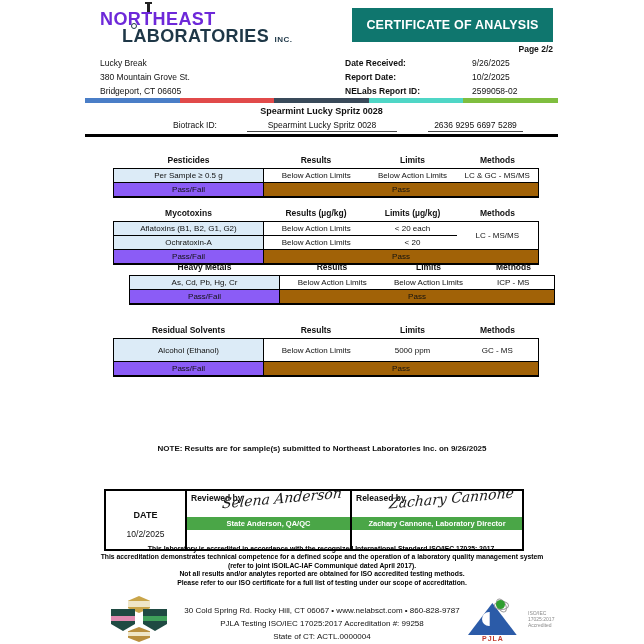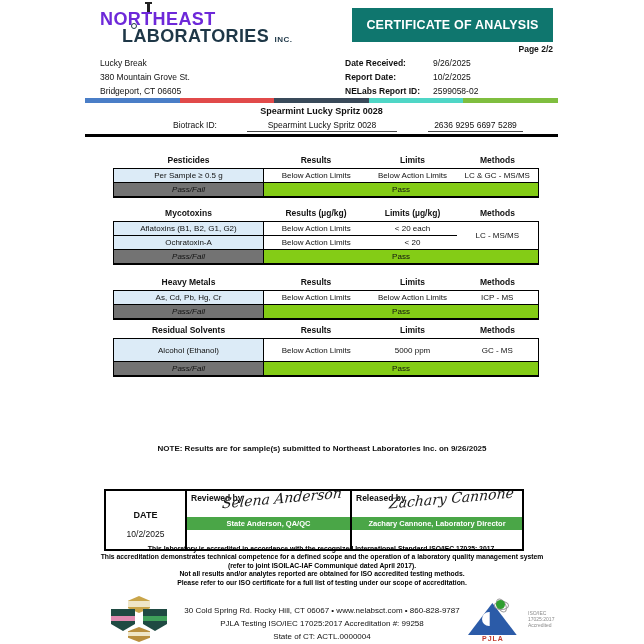--- a/index.html
+++ b/index.html
@@ -16,46 +16,46 @@
   .tube-icon { position:absolute; left:47px; top:-6px; width:3px; height:8px; background:#222; }
   .tube-icon:before { content:""; position:absolute; left:-2px; top:-2px; width:7px; height:2px; background:#222; }
   .flask-icon { position:absolute; left:31px; top:13px; width:4px; height:4px; border:1.5px solid #1e3747; border-radius:50%; background:#fff; }
   .cert-box {
     position:absolute; left:352px; top:8px; width:201px; height:34px; background:#0f766e;
     color:#fff; font-size:12.5px; font-weight:bold; text-align:center; line-height:34px; letter-spacing:.2px;
   }
   .page-label { position:absolute; left:352px; top:44px; width:201px; text-align:right; font-size:8.5px; font-weight:bold; }
   .client { position:absolute; left:100px; top:56px; font-size:8.5px; line-height:14px; }
   .meta { position:absolute; left:345px; top:56px; font-size:8.5px; line-height:14px; }
-  .meta-row { display:flex; }
+  .meta-row { display:flex;gap:39px; }
   .meta-label { width:88px; font-weight:bold; }
   .meta-value { }
   
   .color-bar { position:absolute; left:85px; top:98px; width:473px; height:5px; display:flex; }
   .color-bar div { flex:1; height:100%; }
   .seg-blue { background:#4a7ec7; } .seg-red { background:#e14a4a; } .seg-slate { background:#394a5a; }
   .seg-teal { background:#4fd6c6; } .seg-green { background:#7fbe3f; }
   .sample-title { position:absolute; left:85px; top:106px; width:473px; text-align:center; font-size:9px; font-weight:bold; }
   .biotrack-row { position:absolute; left:85px; top:119px; width:473px; height:13px; font-size:8.5px; }
   .biotrack-label { position:absolute; left:88px; top:1px; }
   .biotrack-name { position:absolute; left:162px; width:150px; text-align:center; top:1px; border-bottom:1px solid #444; padding-bottom:1px; }
   .biotrack-id { position:absolute; right:35px; width:95px; text-align:center; top:1px; border-bottom:1px solid #444; padding-bottom:1px; }
   .thick-rule { position:absolute; left:85px; top:134px; width:473px; height:2.5px; background:#000; }
   
   .coa-table { position:absolute; left:113px; width:425px; border-collapse:collapse; table-layout:fixed; }
   .coa-table th { font-size:8.5px; font-weight:bold; text-align:center; padding:2px 0 3px; border-bottom:1.5px solid #000; }
   .coa-table td { font-size:8px; text-align:center; border-top:1px solid #000; border-bottom:1px solid #000; height:13px; padding:0; }
   .coa-table td.analyte { background:#dcebf7; border-left:1px solid #000; border-right:1px solid #000; }
   .coa-table td.method { border-right:1px solid #000; }
-  .coa-table td.pf-label { border-left:1px solid #000; border-right:1px solid #000; background:#737373;font-style:italic; }
-  .coa-table td.pf-value { background:#84cc16; border-right:1px solid #000; }
+  .coa-table td.pf-label { border-left:1px solid #000; border-right:1px solid #000; background:#8b5cf6; }
+  .coa-table td.pf-value { background:#a16207; border-right:1px solid #000; }
   .coa-table tr.pf-row td { border-bottom:2.5px solid #000; }
   .coa-table tr.row-tall td { height:22px; }
   .c1 { width:150px; } .c2 { width:105px; } .c3 { width:88px; } .c4 { width:82px; }
-  .t-pesticides { top:153px; } .t-mycotoxins { top:206px; } .t-metals { top:275px; } .t-solvents { top:323px; }
+  .t-pesticides { top:153px; } .t-mycotoxins { top:206px; } .t-metals { top:260px;margin-left:16px; } .t-solvents { top:323px; }
   
   .note { position:absolute; left:0; top:444px; width:100%; text-align:center; font-size:8px; font-weight:600; }
   
   .sign-table { position:absolute; left:104px; top:489px; border-collapse:collapse; table-layout:fixed; }
   .sign-table td { border:2px solid #000; padding:0; vertical-align:top; }
   .cellwrap { position:relative; height:39px; }
   .date-cell-wrap { text-align:center; }
   .date-label { font-size:9px; font-weight:bold; margin-top:19px; }
   .date-value { font-size:8.5px; margin-top:9px; }
   .sig-label { position:absolute; left:4px; top:2px; font-size:8.5px; font-weight:bold; }

